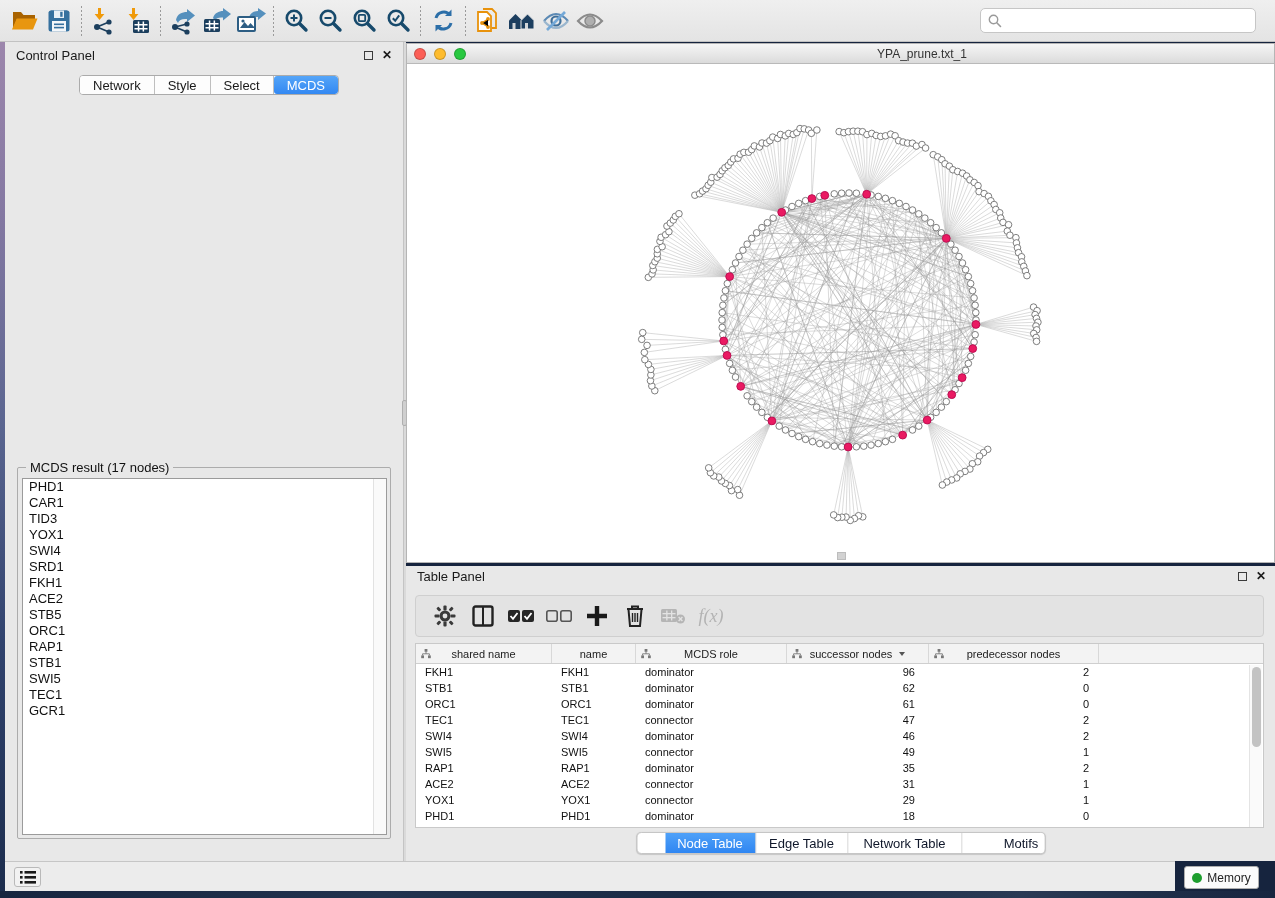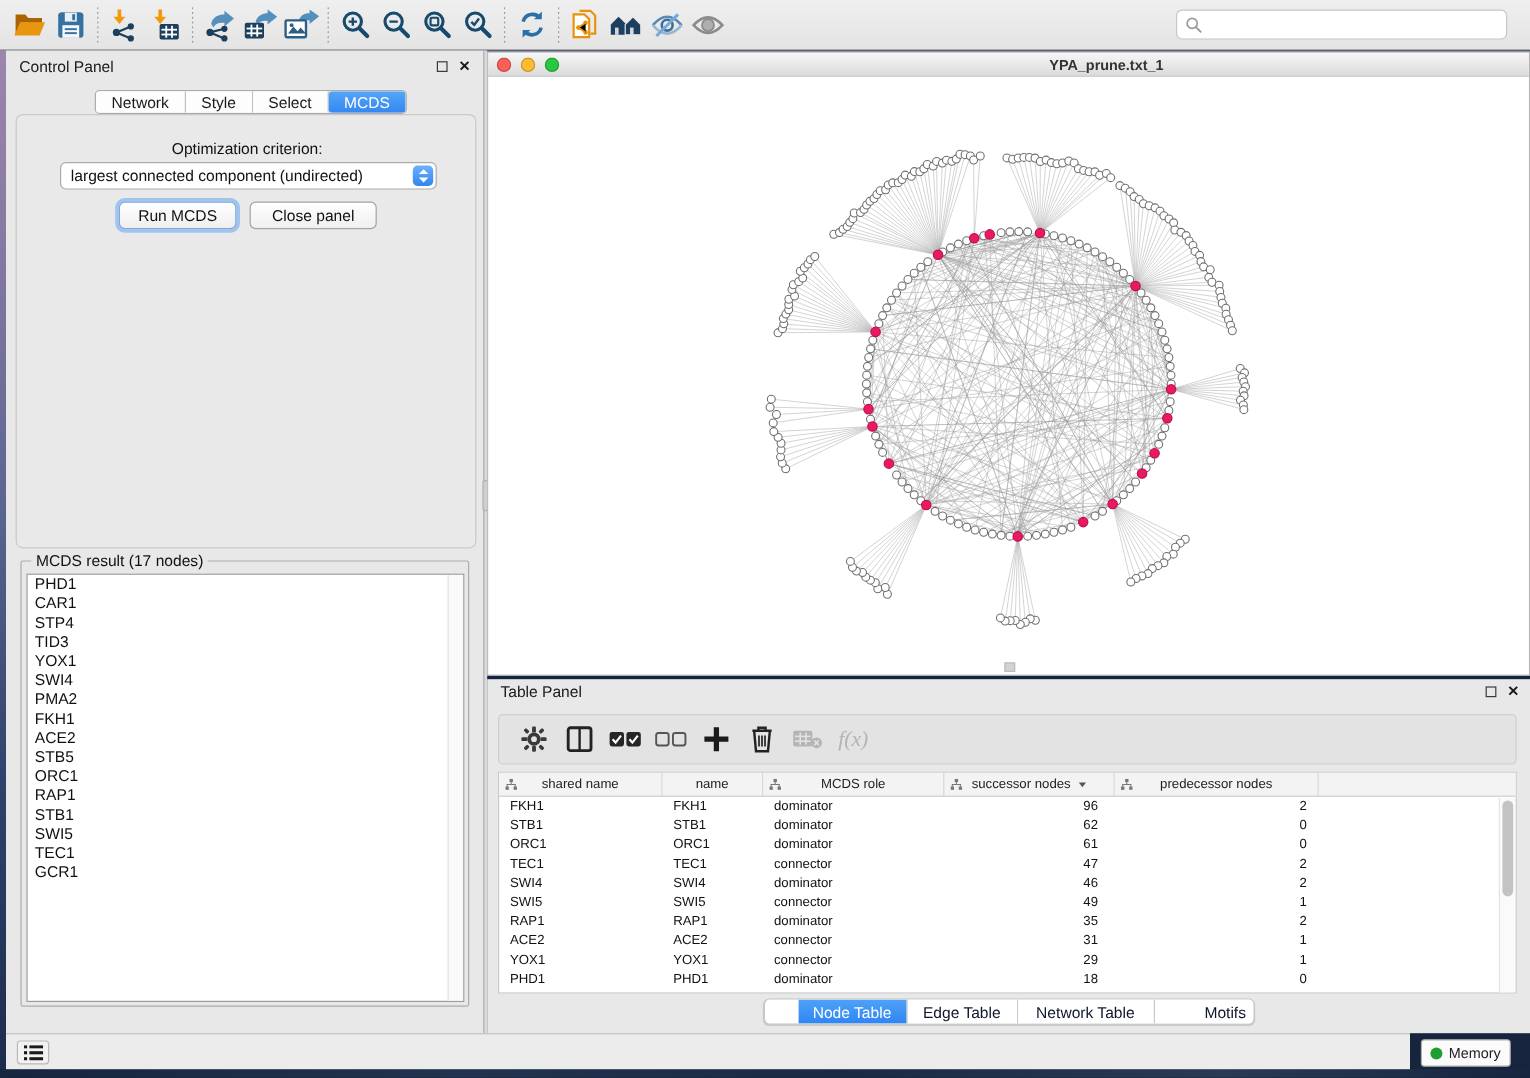--- a/index.html
+++ b/index.html
@@ -53,21 +53,21 @@
   
   #v-splitter{left:403px;top:42px;width:3px;height:819px;background:#DADADA;border-left:1px solid #C4C4C4;}
   #v-splitter-handle{left:402px;top:400px;width:5px;height:26px;background:#CFCFCF;border:1px solid #AFAFAF;border-radius:2px;}
   
   #network-window{left:406px;top:43px;width:869px;height:520px;border:1px solid #B5B5B5;background:#fff;}
   #net-titlebar{left:0;top:0;width:867px;height:20px;background:linear-gradient(#F6F6F6,#DBDBDB);border-bottom:1px solid #B9B9B9;}
   .tl{width:12px;height:12px;border-radius:50%;position:absolute;top:4px;border:.5px solid rgba(0,0,0,.2);}
   #tl-red{left:7px;background:#FC5F57;}
   #tl-yellow{left:27px;background:#FEBC2E;}
   #tl-green{left:47px;background:#28C840;}
-  #net-title{position:absolute;left:515px;top:3px;transform:translateX(-50%);font-size:12px;color:#333;font-weight:bold;}
+  #net-title{position:absolute;left:515px;top:3px;transform:translateX(-50%);font-size:12px;color:#333;}
   #net-canvas{left:0;top:20px;width:867px;height:498px;background:#fff;}
   #net-handle{left:430px;top:508px;width:9px;height:8px;background:#D2D2D2;border:1px solid #BDBDBD;}
   
   #table-panel{left:406px;top:566px;width:869px;height:295px;background:#E8E8E8;}
   #tp-title{left:11px;top:3px;font-size:13px;color:#1a1a1a;}
   #tp-float{left:832px;top:6px;}
   #tp-close{left:850px;top:5px;}
   #tp-toolbar{left:9px;top:29px;width:849px;height:42px;background:#E3E3E3;border:1px solid #CFCFCF;border-radius:4px;
     display:flex;align-items:center;padding-left:10px;}
   .tpt-btn{width:38px;height:34px;display:flex;align-items:center;justify-content:center;flex:0 0 auto;}
@@ -256,44 +256,31 @@
   <div class="abs win-float" id="cp-float"></div>
   <div class="abs win-close" id="cp-close">✕</div>
 
   <div class="abs" id="cp-tabs">
     <div class="cp-tab">Network</div>
     <div class="cp-tab">Style</div>
     <div class="cp-tab">Select</div>
     <div class="cp-tab active">MCDS</div>
   </div>
 
-  <div class="abs" id="cp-box">
-    <div class="abs" id="opt-label">Optimization criterion:</div>
-    <div class="abs" id="criterion-select">
-      <span>largest connected component (undirected)</span>
-      <div id="criterion-stepper">
-          <div class="stp-up"></div>
-          <div class="stp-dn"></div>
-        </div>
-    </div>
-    <div class="abs cp-button" id="run-btn">Run MCDS</div>
-    <div class="abs cp-button" id="closepanel-btn">Close panel</div>
-  </div>
 
   <div class="abs" id="mcds-fieldset">
     <div class="abs" id="mcds-legend">MCDS result (17 nodes)</div>
     <div class="abs" id="mcds-list">
       <div id="mcds-items">
           <div class="mcds-item">PHD1</div>
           <div class="mcds-item">CAR1</div>
-          <div class="mcds-item">STP4</div>
           <div class="mcds-item">TID3</div>
           <div class="mcds-item">YOX1</div>
           <div class="mcds-item">SWI4</div>
-          <div class="mcds-item">PMA2</div>
+          <div class="mcds-item">SRD1</div>
           <div class="mcds-item">FKH1</div>
           <div class="mcds-item">ACE2</div>
           <div class="mcds-item">STB5</div>
           <div class="mcds-item">ORC1</div>
           <div class="mcds-item">RAP1</div>
           <div class="mcds-item">STB1</div>
           <div class="mcds-item">SWI5</div>
           <div class="mcds-item">TEC1</div>
           <div class="mcds-item">GCR1</div>
         </div>

